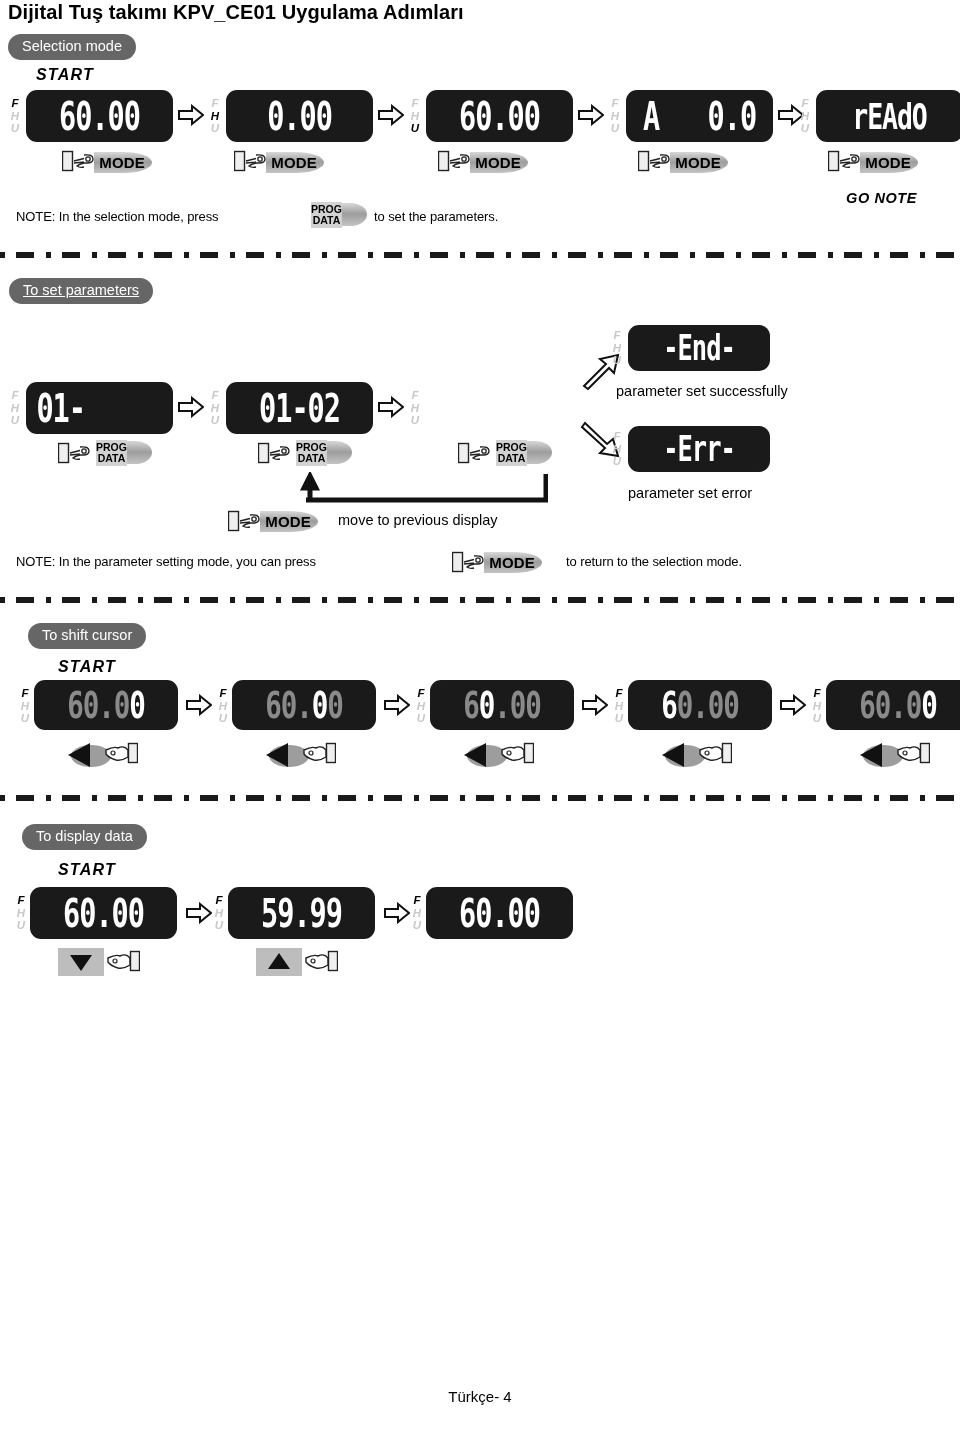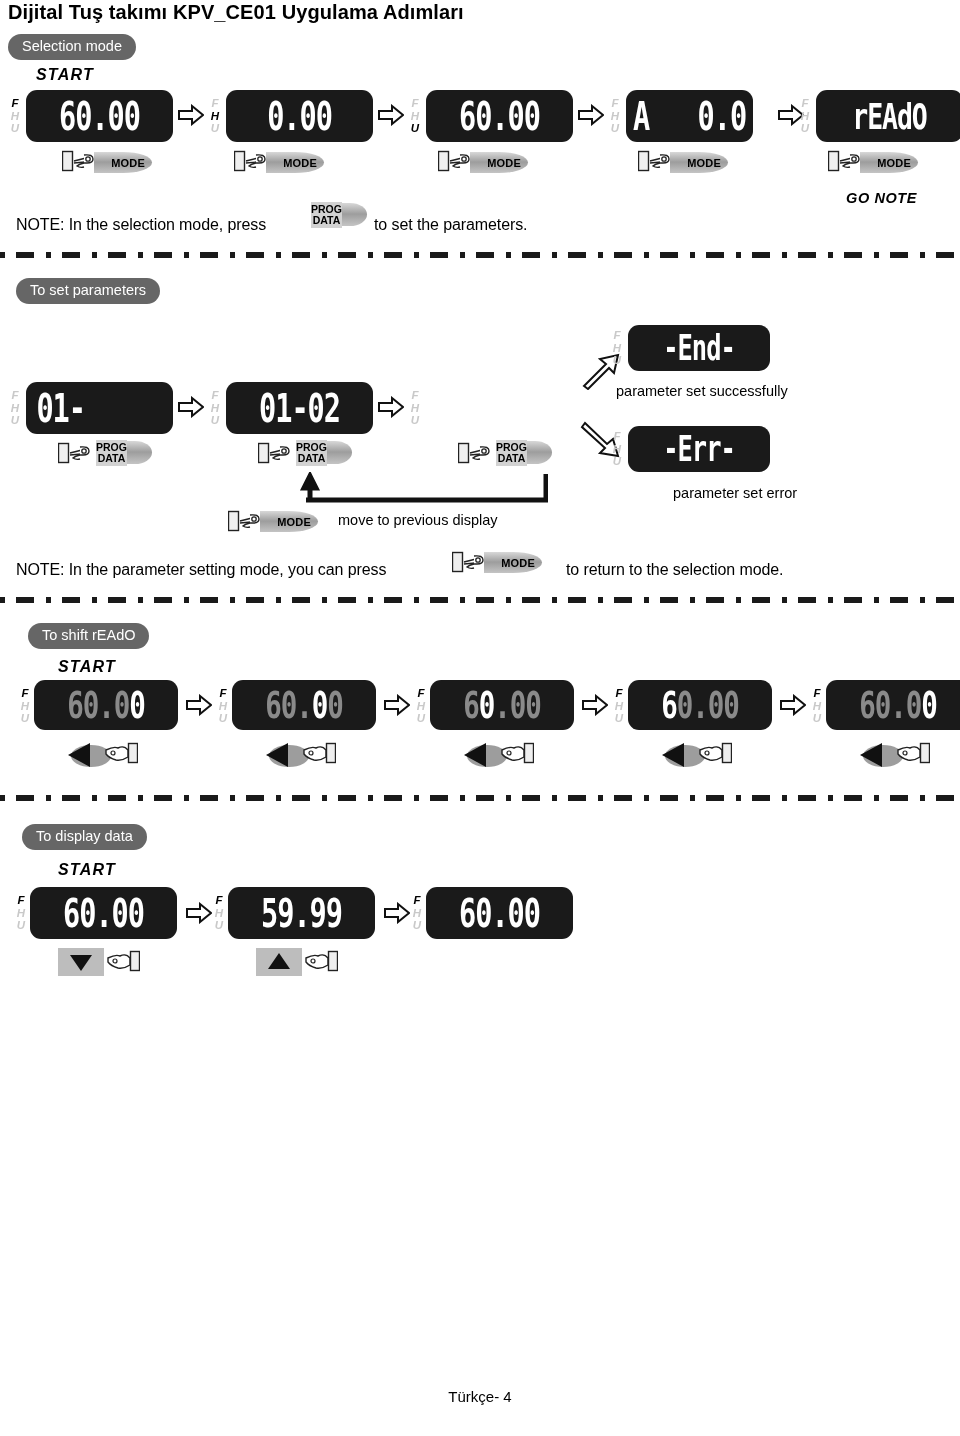--- a/index.html
+++ b/index.html
@@ -112,21 +112,21 @@
     position: absolute;
     height: 21px;
     min-width: 58px;
     background: linear-gradient(to bottom, #d8d8d8 0%, #9d9d9d 48%, #c4c4c4 100%);
     border-radius: 0 50% 50% 0 / 0 50% 50% 0;
     display: flex;
     align-items: center;
     justify-content: flex-end;
     padding-right: 7px;
     box-sizing: border-box;
-    font-size: 11px;
+    font-size: 15px;
     font-weight: bold;
     color: #000;
     letter-spacing: 0.2px;
   }
   .btn-prog {
     position: absolute;
     height: 26px;
     width: 56px;
   }
   .btn-prog .tail {
@@ -160,24 +160,23 @@
     width: 46px; height: 28px;
     background: #bdbdbd;
     display: flex;
     align-items: center;
     justify-content: center;
   }
 
   
   .note {
     position: absolute;
-    font-size: 16px;
+    font-size: 13px;
     white-space: nowrap;
     letter-spacing: -0.1px;
-    margin-top: 7px;
   }
   .caption {
     position: absolute;
     font-size: 14.5px;
     white-space: nowrap;
   }
 
   
   .separator {
     position: absolute;
@@ -293,21 +292,21 @@
       <path d="M1 7 H14 V2 L25 11 L14 20 V15 H1 Z" fill="#fff" stroke="#111" stroke-width="2"></path>
     </svg>
 </div>
 
 <div class="display-unit" style="left:608px; top:88px; width:165px; height:56px;">
   <div class="fhu" style="height:56px;">
     <span>F</span>
     <span>H</span>
     <span>U</span>
   </div>
-  <div class="lcd" style="left:18px; top:2px; width:127px; height:52px;">
+  <div class="lcd" style="left:18px; top:2px; width:147px; height:52px;">
     <div class="segtext" style="font-size:27px;">A   0.0</div>
   </div>
 </div>
 <div class="hand-icon" style="left:638px; top:150px;">
   <svg width="34" height="22" viewBox="0 0 34 22">
     <rect x="0.5" y="1.5" width="10" height="19" fill="#efefef" stroke="#222" stroke-width="1.4"></rect>
     <path d="M12 11 L24 8 M12 13 L23 12" stroke="#222" stroke-width="1.4" fill="none"></path>
     <path d="M22 5 Q31 4 31 9 Q31 13 25 13 L22 13 Q17 14 15 16 Q18 18 22 17" stroke="#222" stroke-width="1.4" fill="#fff"></path>
     <circle cx="26" cy="9" r="2.2" fill="none" stroke="#222" stroke-width="1.3"></circle>
   </svg>
@@ -346,21 +345,21 @@
   <div class="tail"></div>
   <div class="face">
     <span>PROG</span>
     <span>DATA</span>
   </div>
 </div>
 <div class="note" style="left:374px; top:209px;">to set the parameters.</div>
 
 <div class="separator" style="top:252px;"></div>
 
-<div class="pill" style="left:16px; top:278px;">To set  parameters</div>
+<div class="pill" style="left:9px; top:278px;text-decoration:underline;">To set  parameters</div>
 
 <div class="display-unit" style="left:8px; top:380px; width:165px; height:56px;">
   <div class="fhu" style="height:56px;">
     <span>F</span>
     <span>H</span>
     <span>U</span>
   </div>
   <div class="lcd left" style="left:18px; top:2px; width:147px; height:52px;">
     <div class="segtext" style="font-size:27px;">01-</div>
   </div>
@@ -468,21 +467,21 @@
 <div class="display-unit" style="left:610px; top:424px; width:160px; height:50px;">
   <div class="fhu" style="height:50px;">
     <span>F</span>
     <span>H</span>
     <span>U</span>
   </div>
   <div class="lcd" style="left:18px; top:2px; width:142px; height:46px;">
     <div class="segtext" style="font-size:24px;">-Err-</div>
   </div>
 </div>
-<div class="caption" style="left:628px; top:485px;margin-left:45px;">parameter set error</div>
+<div class="caption" style="left:628px; top:485px;">parameter set error</div>
 
 <div class="bracket" style="left:288px; top:472px;">
   <svg width="260" height="36" viewBox="0 0 260 36">
     <path d="M258 2 V28 H18" stroke="#111" stroke-width="5" fill="none"></path>
     <path d="M22 28 V12 M22 4 L28 16 H16 Z" stroke="#111" stroke-width="5" fill="#111"></path>
   </svg>
 </div>
 
 <div class="hand-icon" style="left:228px; top:510px;">
   <svg width="34" height="22" viewBox="0 0 34 22">
@@ -502,21 +501,21 @@
     <path d="M12 11 L24 8 M12 13 L23 12" stroke="#222" stroke-width="1.4" fill="none"></path>
     <path d="M22 5 Q31 4 31 9 Q31 13 25 13 L22 13 Q17 14 15 16 Q18 18 22 17" stroke="#222" stroke-width="1.4" fill="#fff"></path>
     <circle cx="26" cy="9" r="2.2" fill="none" stroke="#222" stroke-width="1.3"></circle>
   </svg>
 </div>
 <div class="btn-mode" style="left:484px; top:552px;">MODE</div>
 <div class="note" style="left:566px; top:554px;">to return to the selection mode.</div>
 
 <div class="separator" style="top:597px;"></div>
 
-<div class="pill" style="left:28px; top:623px;">To shift rEAdO</div>
+<div class="pill" style="left:28px; top:623px;">To shift cursor</div>
 <div class="start-label" style="left:58px; top:658px;">START</div>
 
 <div class="display-unit" style="left:18px; top:680px; width:160px; height:52px;">
   <div class="fhu" style="height:52px;">
     <span class="on">F</span>
     <span>H</span>
     <span>U</span>
   </div>
   <div class="lcd" style="left:16px; top:0px; width:144px; height:50px;">
     <div class="segtext" style="font-size:26px;"><span class="digit dim">6</span><span class="digit dim">0</span><span class="digit dim">.</span><span class="digit dim">0</span><span class="digit">0</span></div>

